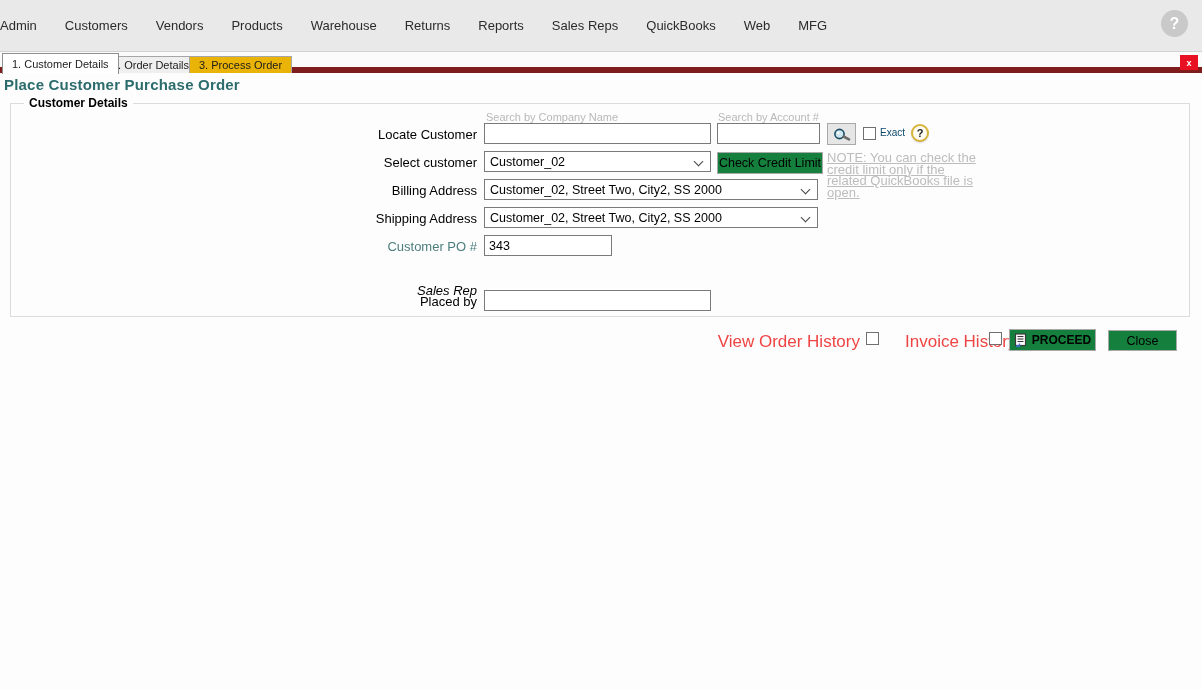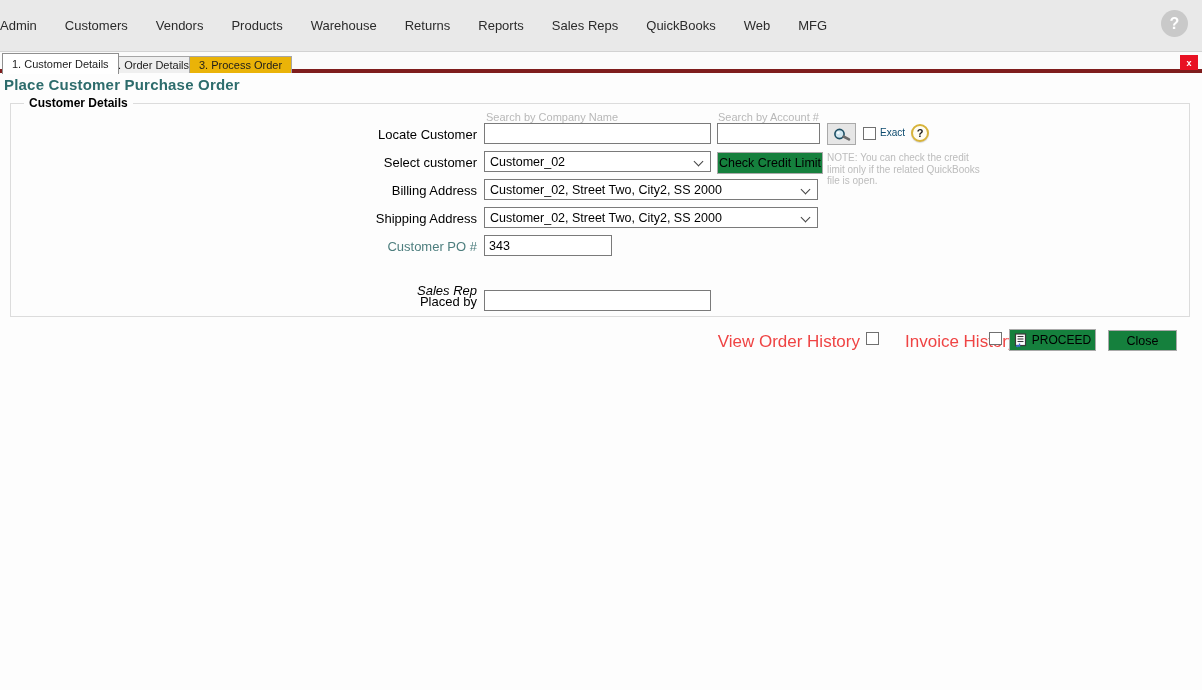--- a/index.html
+++ b/index.html
@@ -11,21 +11,21 @@
              background:#e9e9e9; border-bottom:1px solid #d2d2d2;
              display:flex; align-items:center; gap:28px; }
   .menu-item { font-size:13px; color:#2b2b2b; cursor:default; white-space:nowrap; }
   .help-circle { position:absolute; right:14px; top:10px; width:27px; height:27px;
                  border-radius:50%; background:#c9c9c9; color:#ffffff;
                  font-size:16px; font-weight:bold; display:flex; align-items:center;
                  justify-content:center; }
 
   
   .tabstrip { position:absolute; left:0; top:52px; width:1202px; height:21px;
-              background:#fbfbfb; border-bottom:4px solid #7f1d1d; }
+              background:#fbfbfb; border-bottom:6px solid #7f1d1d; }
   .tab { position:absolute; font-size:11px; color:#1c1c1c; padding:0 9px;
          display:flex; align-items:center; white-space:nowrap; }
   .tab.active { left:2px; top:1px; height:21px; background:#ffffff;
                 border:1px solid #8f8f8f; border-bottom:none; z-index:2; }
   .tab.t2 { left:102px; top:4px; height:17px; background:#efefef;
             border:1px solid #a6a6a6; border-bottom:none; }
   .tab.t3 { left:189px; top:4px; height:17px; background:#eab308;
             border:1px solid #a6a6a6; border-bottom:none; }
   .tab-close { position:absolute; right:4px; top:3px; width:18px; height:15px;
                background:#e81123; color:#ffffff; font-size:9px; font-weight:bold;
@@ -62,29 +62,29 @@
 
   .cb { position:absolute; width:13px; height:13px; border:1px solid #707070;
         background:#fff; appearance:none; -webkit-appearance:none; margin:0; }
 
   .exact-label { position:absolute; left:880px; top:127px; font-size:10px; color:#0c4a6e; }
   .gold-help { position:absolute; left:911px; top:124px; width:18px; height:18px;
                border-radius:50%; border:2px solid #d8b43a; background:#fffdf2;
                color:#1b1b1b; font-size:11px; font-weight:bold; display:flex;
                align-items:center; justify-content:center; box-shadow:0 1px 1px rgba(0,0,0,.15); }
 
-  .note { position:absolute; left:827px; top:152px; width:158px; font-size:10px;
-          line-height:11.5px; color:#bcbcbc; }
+  .note { position:absolute; left:827px; top:152px; width:158px; font-size:13px;
+          line-height:11.5px; color:#bcbcbc;text-decoration:underline; }
 
   .po-label { color:#4d7e7e; }
 
   
   .act-label { position:absolute; font-size:17px; color:#ef4444; white-space:nowrap; }
   .btn-proceed { left:1009px; top:329px; width:87px; height:22px; gap:5px;
-                 font-weight:normal; font-size:12px; }
+                 font-weight:bold; font-size:12px; }
   .btn-close { left:1108px; top:330px; width:69px; height:21px;text-align:right; }
 </style>
 </head>
 <body>
 
 <div class="screen">
 
   <div class="menubar">
     <span class="menu-item">Admin</span>
     <span class="menu-item">Customers</span>

